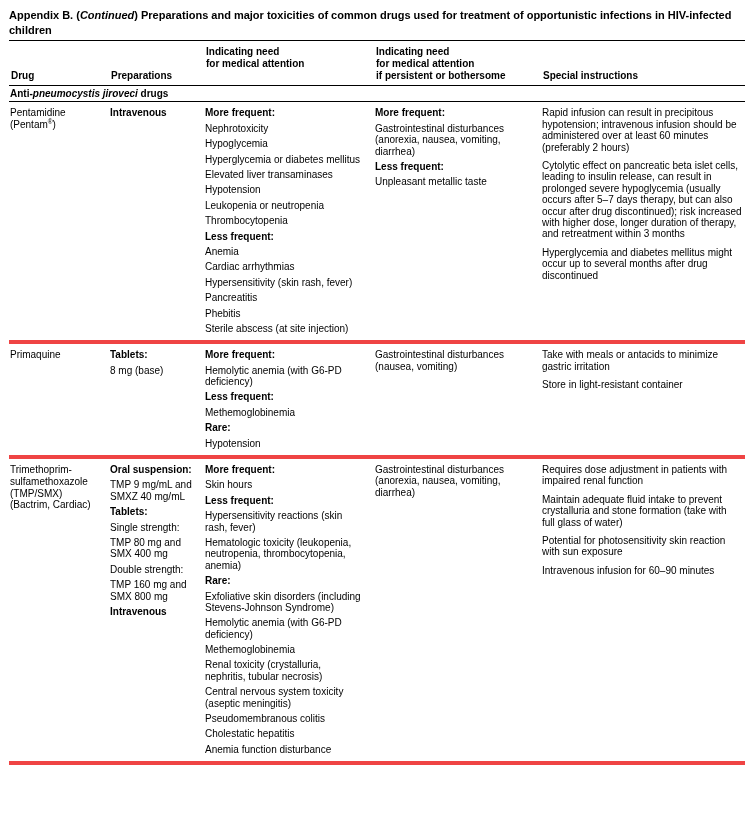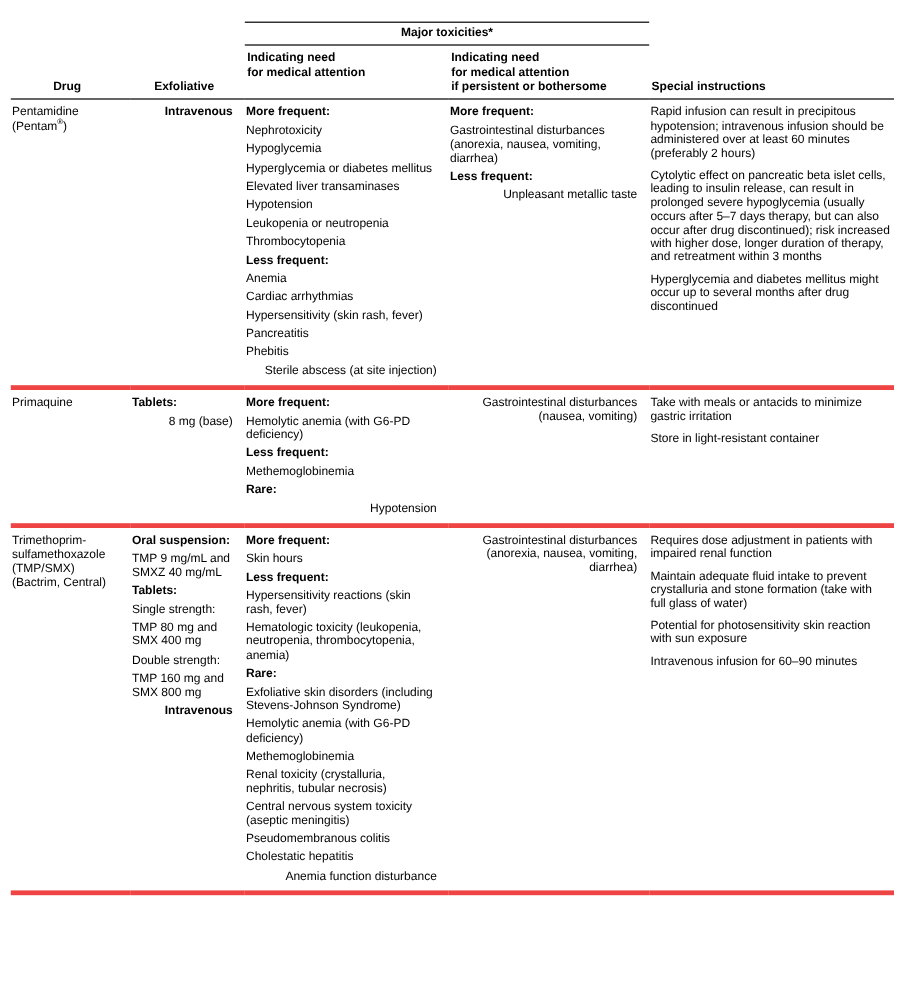--- a/index.html
+++ b/index.html
@@ -9,74 +9,71 @@
   .doc-title { font-size: 11px; font-weight: bold; line-height: 1.32; margin: 0; padding: 0 0 3px 0; border-bottom: 1.4px solid #000; }
   .doc-title i { font-style: italic; }
 
   table.tox-table { border-collapse: collapse; table-layout: fixed; width: 736px; }
   .tox-table td, .tox-table th { font-size: 10px; }
 
   .spanner-td { padding: 10px 0 0 0; }
   .spanner-box { border-top: 1px solid #000; border-bottom: 1px solid #000; font-weight: bold; text-align: center; padding: 3px 0 4px; }
 
   .header-row th { border-bottom: 1px solid #000; padding: 5px 8px 4px 2px; line-height: 1.18; font-weight: bold; }
-  .th-left { text-align: center; }
+  .th-left { text-align: left; }
   .th-center { text-align: left; }
   .v-bottom { vertical-align: bottom; }
   .v-top { vertical-align: top; }
   .pre { white-space: pre-line; }
 
   .section-row td { font-weight: bold; border-bottom: 1px solid #000; padding: 2px 2px 2px 1px; }
   .section-row i { font-style: italic; }
 
   .data-row td { vertical-align: top; border-bottom: 4px solid #ef4444; padding: 5px 10px 6px 1px; line-height: 1.14; }
   .data-row td:last-child { padding-right: 3px; }
 
   .item { margin: 0 0 4px 0; }
   .item.bold { font-weight: bold; }
-  .item:last-child { margin-bottom: 0; text-align: right; }
+  .item:last-child { margin-bottom: 0; }
   .para { margin: 0 0 7px 0; }
   .para:last-child { margin-bottom: 0; }
   .drug-line { line-height: 1.18; }
   sup { font-size: 6.5px; vertical-align: super; line-height: 0; }
 </style>
 </head>
 <body>
 
 <div class="page">
 
+  <h1 class="doc-title"><span>Appendix B. (</span><i>Continued</i><span>) Preparations and major toxicities of common drugs used for treatment of opportunistic infections in HIV-infected children</span></h1>
 
   <table class="tox-table">
     <colgroup>
       <col style="width:100px">
       <col style="width:95px">
       <col style="width:170px">
       <col style="width:167px">
       <col style="width:204px">
     </colgroup>
     <thead>
-      <tr>
-        <td colspan="2"></td>
-        <td colspan="2" class="spanner-td">
-          <div class="spanner-box">Major toxicities*</div>
-        </td>
-        <td></td>
-      </tr>
       <tr class="header-row">
         <th class="th-left v-bottom">Drug</th>
-        <th class="th-left v-bottom">Exfoliative</th>
+        <th class="th-left v-bottom">Preparations</th>
         <th class="th-center v-top pre">Indicating need
 for medical attention</th>
         <th class="th-center v-top pre">Indicating need
 for medical attention
 if persistent or bothersome</th>
         <th class="th-center v-bottom">Special instructions</th>
       </tr>
     </thead>
     <tbody>
+      <tr class="section-row">
+        <td colspan="5"><span>Anti-</span><i>pneumocystis jiroveci</i><span> drugs</span></td>
+      </tr>
     <tr class="data-row">
           <td class="cell">
             <div class="drug-line">Pentamidine</div>
             <div class="drug-line">(Pentam<sup>®</sup>)</div>
           </td>
           <td class="cell">
             <div class="item bold">Intravenous</div>
           </td>
           <td class="cell">
             <div class="item bold">More frequent:</div>
@@ -129,21 +126,21 @@
           <td class="cell">
             <div class="para">Take with meals or antacids to minimize gastric irritation</div>
             <div class="para">Store in light-resistant container</div>
           </td>
         </tr>
         <tr class="data-row">
           <td class="cell">
             <div class="drug-line">Trimethoprim-</div>
             <div class="drug-line">sulfamethoxazole</div>
             <div class="drug-line">(TMP/SMX)</div>
-            <div class="drug-line">(Bactrim, Central)</div>
+            <div class="drug-line">(Bactrim, Cardiac)</div>
           </td>
           <td class="cell">
             <div class="item bold">Oral suspension:</div>
             <div class="item">TMP 9 mg/mL and SMXZ 40 mg/mL</div>
             <div class="item bold">Tablets:</div>
             <div class="item">Single strength:</div>
             <div class="item">TMP 80 mg and SMX 400 mg</div>
             <div class="item">Double strength:</div>
             <div class="item">TMP 160 mg and SMX 800 mg</div>
             <div class="item bold">Intravenous</div>

